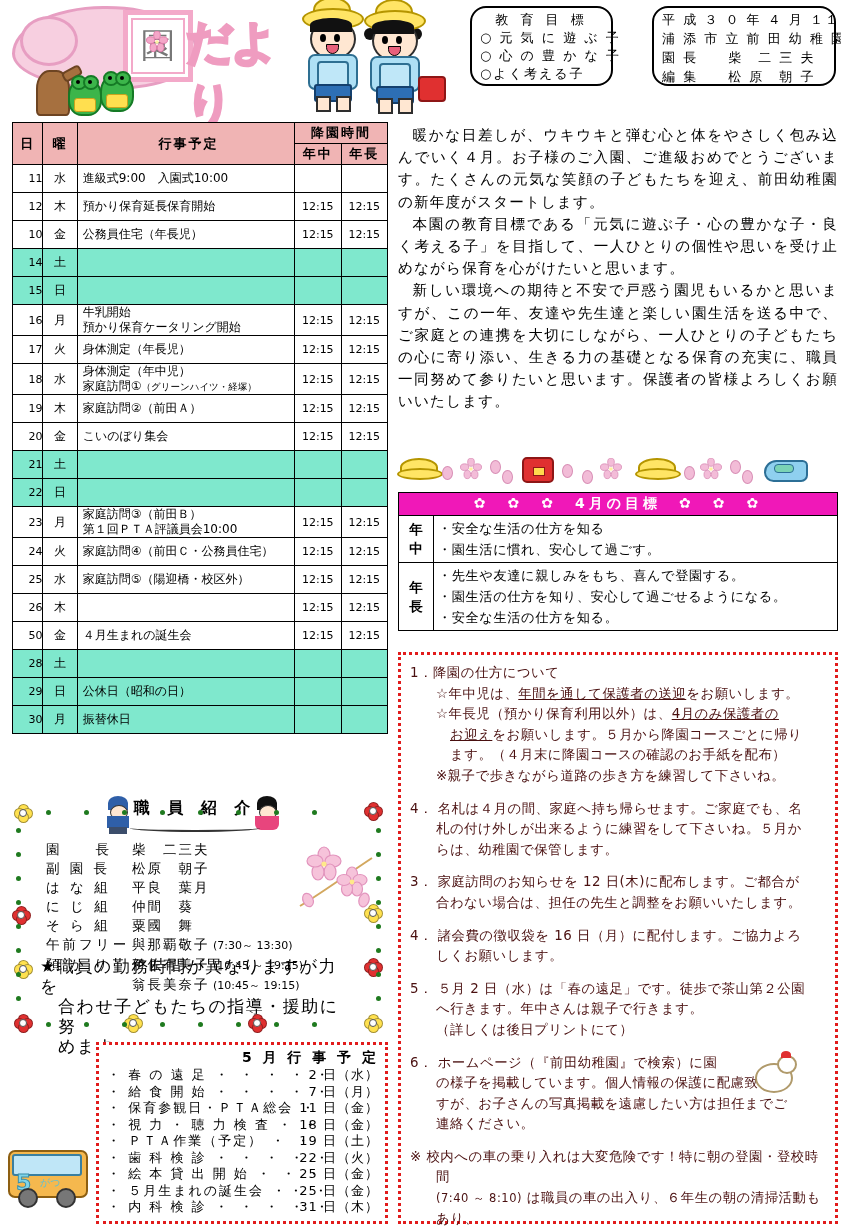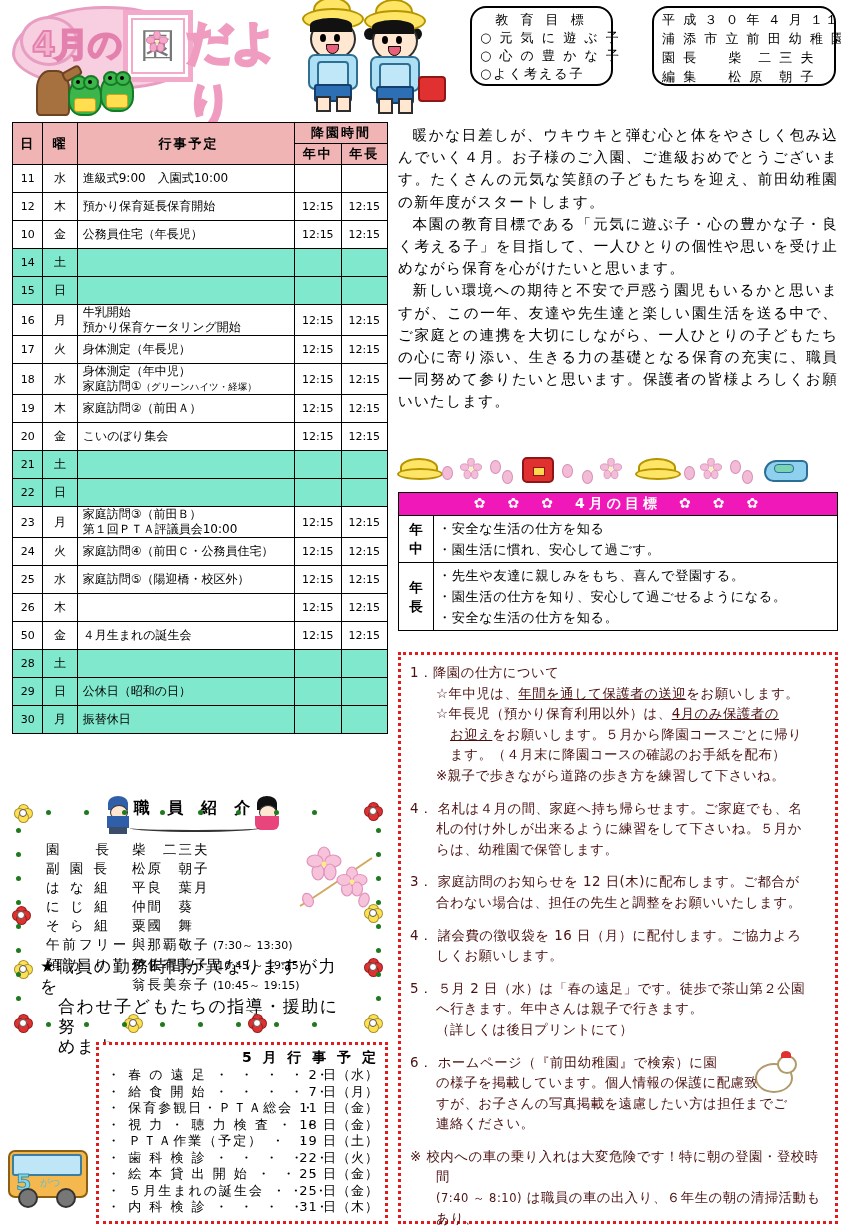--- a/index.html
+++ b/index.html
@@ -100,21 +100,21 @@
   .rbox.info .line:first-child{margin-top:3px;}
 
   
   .sched{
     position:absolute;left:12px;top:122px;width:376px;
     border-collapse:collapse;
     font-size:12px;
   }
   .sched td,.sched th{border:1px solid #000;padding:0;}
   .sched thead th{background:#f0b4b4;font-weight:bold;text-align:center;font-size:13px;letter-spacing:2px;}
-  .c-day{width:30px;text-align:center;}
+  .c-day{width:30px;text-align:right;}
   .c-wd{width:34px;text-align:center;}
   .c-ev{width:218px;text-align:left;padding-left:5px !important;}
   .c-t1,.c-t2{width:46px;text-align:center;font-size:11px;}
   .sched tbody td{height:27px;}
   .sched tbody tr.hol td{background:#7fe8cd;}
   .ev2{line-height:15px;padding-top:2px;padding-bottom:2px;}
   .ev2 .small{font-size:9.5px;}
   .tnum{font-size:11px;}
 
   
@@ -216,21 +216,20 @@
 </head>
 <body>
 
 <div class="page">
 
   <div class="header">
 
     <div class="logo-wrap">
       <div class="logo-cloud"></div>
       <div class="logo-cloud2"></div>
-      <div class="logo-text1">4月の</div>
       <div class="logo-frame">
         <div class="logo-frame-inner"></div>
         <div class="logo-frame-kanji">園</div>
         <svg class="logo-sakura" viewBox="0 0 24 24">
           <g fill="#f4a7c8" stroke="#e07aa8" stroke-width="1">
             <ellipse cx="12" cy="4.5" rx="3.6" ry="4.5"></ellipse>
             <ellipse cx="19" cy="10" rx="4.5" ry="3.6"></ellipse>
             <ellipse cx="16" cy="18" rx="3.6" ry="4.5"></ellipse>
             <ellipse cx="8" cy="18" rx="3.6" ry="4.5"></ellipse>
             <ellipse cx="5" cy="10" rx="4.5" ry="3.6"></ellipse>

